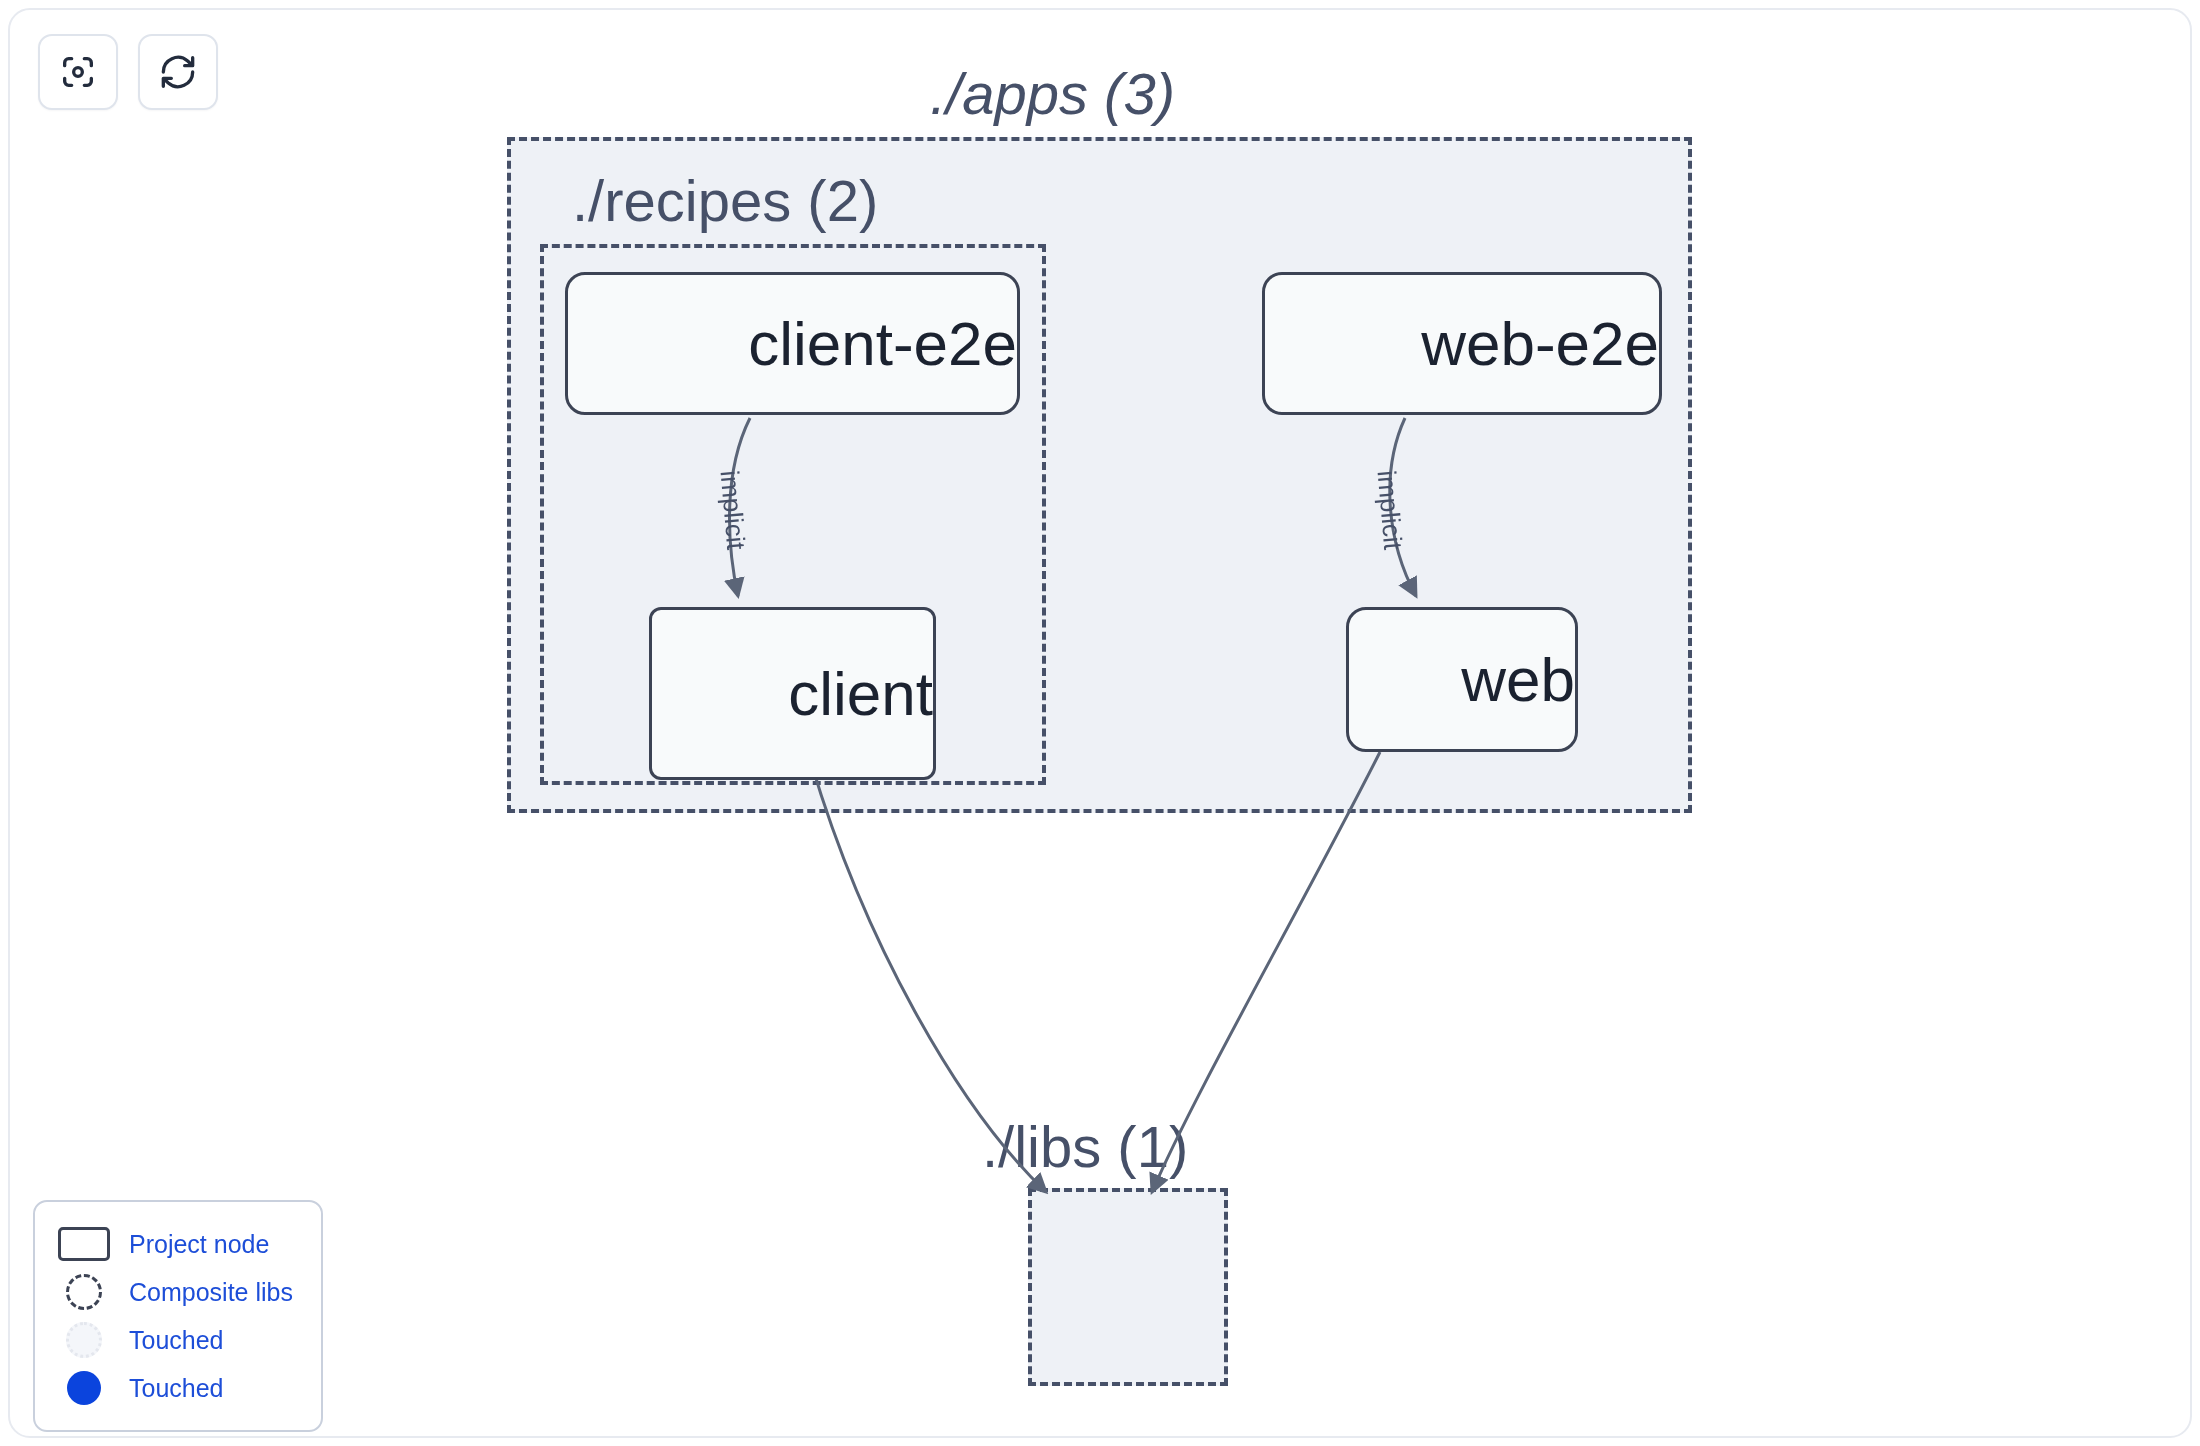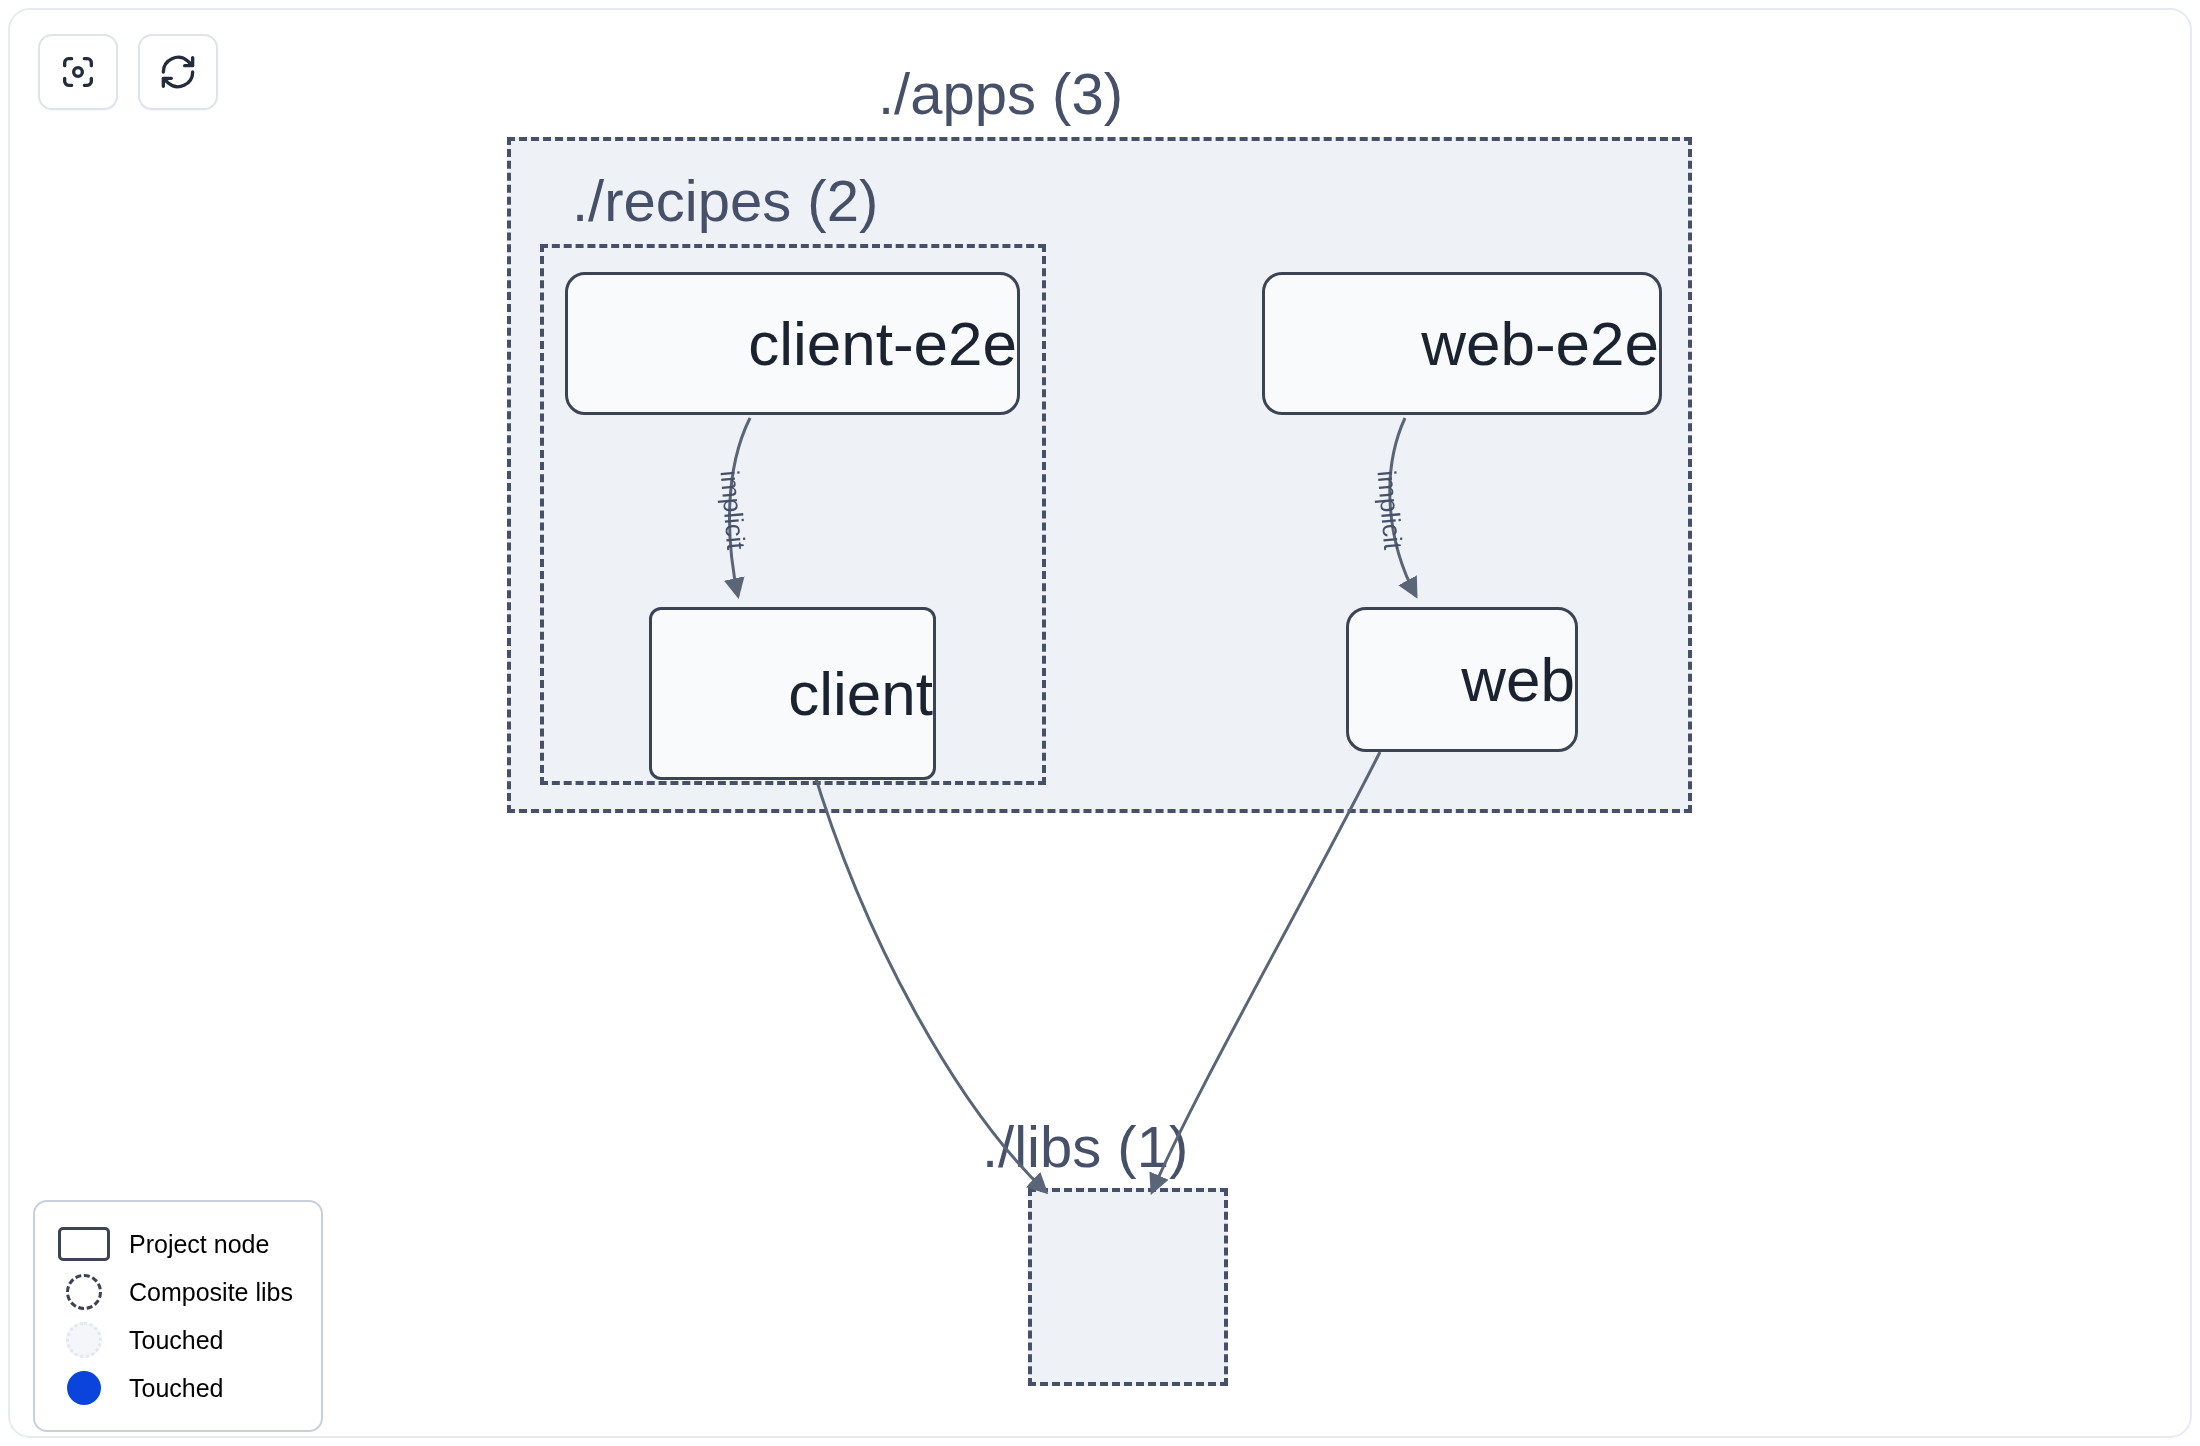--- a/index.html
+++ b/index.html
@@ -169,21 +169,21 @@
     box-sizing: border-box;
     background: #f4f6fa;
   }
   .sw-touched {
     width: 34px;
     height: 34px;
     border-radius: 50%;
     background: #0b44dd;
   }
   .legend-label {
-    color: #000000;
+    color: #1d4ed8;
     font-size: 25px;
     line-height: 1;
     white-space: nowrap;
   }
 </style>
 </head>
 <body>
 
 <div id="app">
 
@@ -209,21 +209,21 @@
           <path d="M20.8 12a8.8 8.8 0 0 1-14.6 6.6L3.8 16.4"></path>
           <polyline points="3.2 20.6 3.2 15.8 8 15.8"></polyline>
         </svg>
       </span>
     </div>
   </div>
 
   <div class="canvas">
 
     <div class="composite" style="left:507px; top:137px; width:1185px; height:676px;"></div>
-    <div class="composite-label" style="left:878px; top:65px;">./apps (3)</div>
+    <div class="composite-label" style="left:930px; top:65px;font-style:italic;">./apps (3)</div>
 
     <div class="composite" style="left:540px; top:244px; width:506px; height:541px;"></div>
     <div class="composite-label" style="left:572px; top:172px;">./recipes (2)</div>
 
     <div class="composite" style="left:1028px; top:1188px; width:200px; height:198px;"></div>
     <div class="composite-label" style="left:982px; top:1118px;text-align:center;">./libs (1)</div>
 
     <svg class="svg-layer">
       <defs>
         <marker id="arrow" viewBox="0 0 10 10" refX="8.5" refY="5" markerWidth="7" markerHeight="7" orient="auto-start-reverse">

